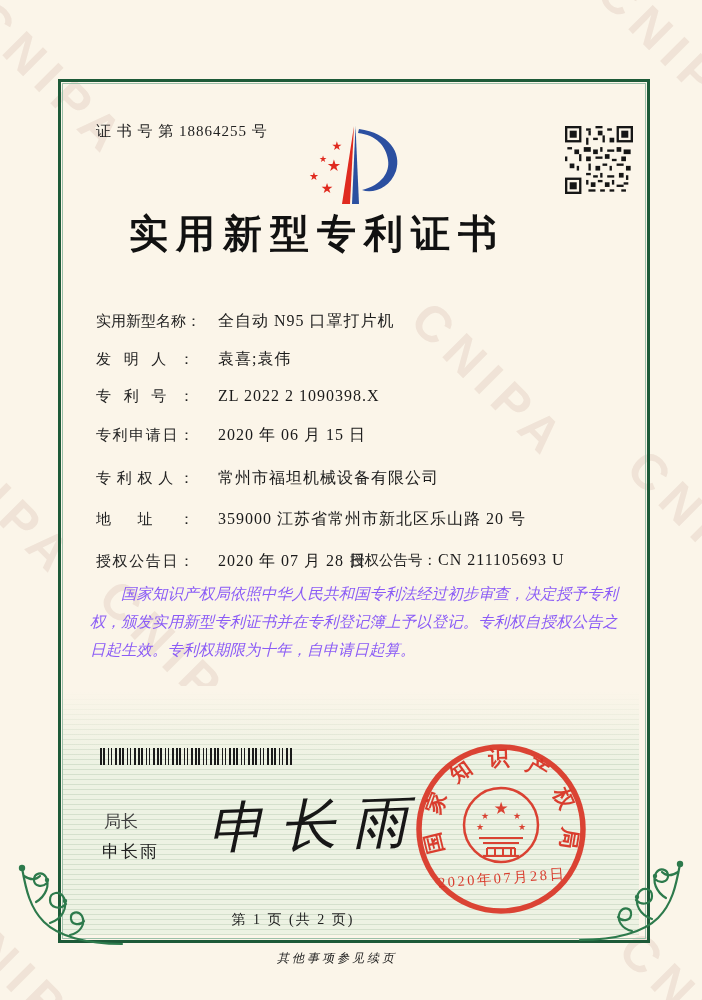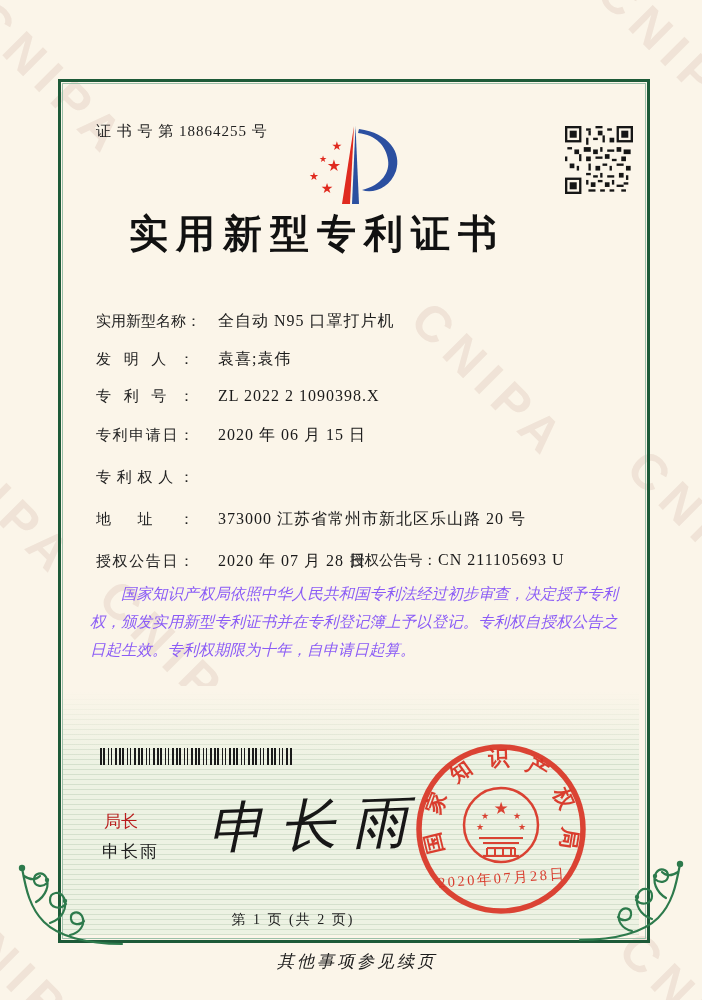--- a/index.html
+++ b/index.html
@@ -83,21 +83,21 @@
       #1b1b1b 0 2px, transparent 2px 3px,
       #1b1b1b 3px 5px, transparent 5px 8px,
       #1b1b1b 8px 9px, transparent 9px 11px,
       #1b1b1b 11px 12px, transparent 12px 15px,
       #1b1b1b 15px 17px, transparent 17px 19px);
   }
   
   .director-title{
     position:absolute;left:104px;top:810px;
     font-family:Liberation Mono, monospace;
-    font-size:17px;color:#b91c1c;
+    font-size:17px;color:#404040;
   }
   .director-name{
     position:absolute;left:102px;top:840px;
     font-family:"Liberation Sans","DejaVu Sans",sans-serif;
     font-size:17px;letter-spacing:2px;color:#222;
   }
   .autograph{
     position:absolute;left:208px;top:788px;
     font-size:56px;font-style:italic;letter-spacing:16px;
     color:#171717;transform:rotate(-2deg);
@@ -107,22 +107,22 @@
   
   .orn{position:absolute;width:112px;height:92px;}
   .orn-left{left:14px;top:860px;}
   .orn-right{left:576px;top:856px;transform:scaleX(-1);}
   
   .page-number{
     position:absolute;left:58px;top:911px;width:470px;
     text-align:center;font-size:14px;letter-spacing:2px;color:#222;
   }
   .footer-note{
-    position:absolute;left:64px;top:950px;width:586px;
-    text-align:center;font-size:17px;font-style:italic;
+    position:absolute;left:44px;top:950px;width:586px;
+    text-align:center;font-size:12px;font-style:italic;
     letter-spacing:3px;color:#1d1d1d;
   }
 </style>
 </head>
 <body>
 
 <div class="wm wm1">CNIPA</div>
 <div class="wm wm2">CNIPA</div>
 <div class="wm wm3">CNIPA</div>
 <div class="wm wm4">CNIPA</div>
@@ -253,28 +253,28 @@
       <span>：</span>
     </span><span class="fvalue">2020 年 06 月 15 日</span>
 </div>
 <div class="field-row row-4">
   <span class="flabel justify-chars">
       <span>专</span>
       <span>利</span>
       <span>权</span>
       <span>人</span>
       <span>：</span>
-    </span>
+    </span><span class="fvalue">常州市福坦机械设备有限公司</span>
 </div>
 <div class="field-row row-5">
   <span class="flabel justify-chars">
       <span>地</span>
       <span>址</span>
       <span>：</span>
-    </span><span class="fvalue">373000 江苏省常州市新北区乐山路 20 号</span>
+    </span><span class="fvalue">359000 江苏省常州市新北区乐山路 20 号</span>
 </div>
 <div class="field-row row-6">
   <span class="flabel justify-chars">
       <span>授</span>
       <span>权</span>
       <span>公</span>
       <span>告</span>
       <span>日</span>
       <span>：</span>
     </span><span class="fvalue">2020 年 07 月 28 日</span>

